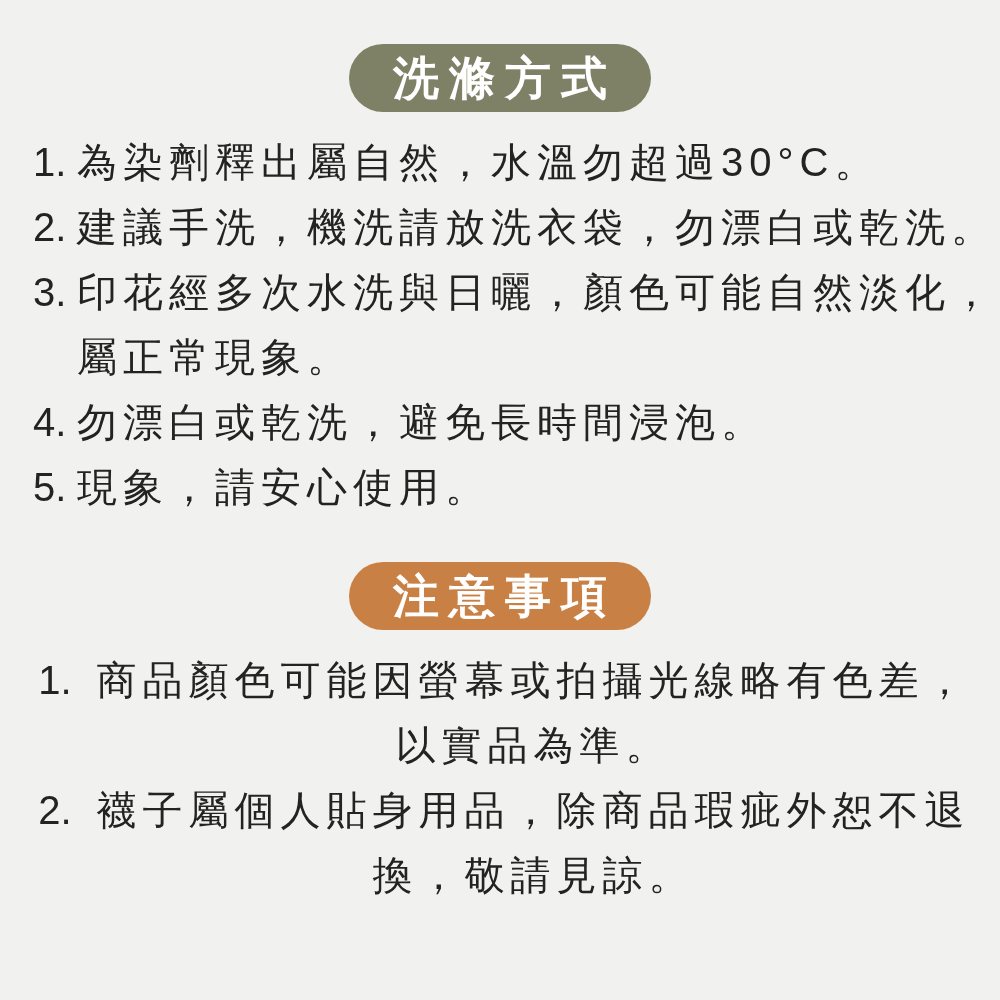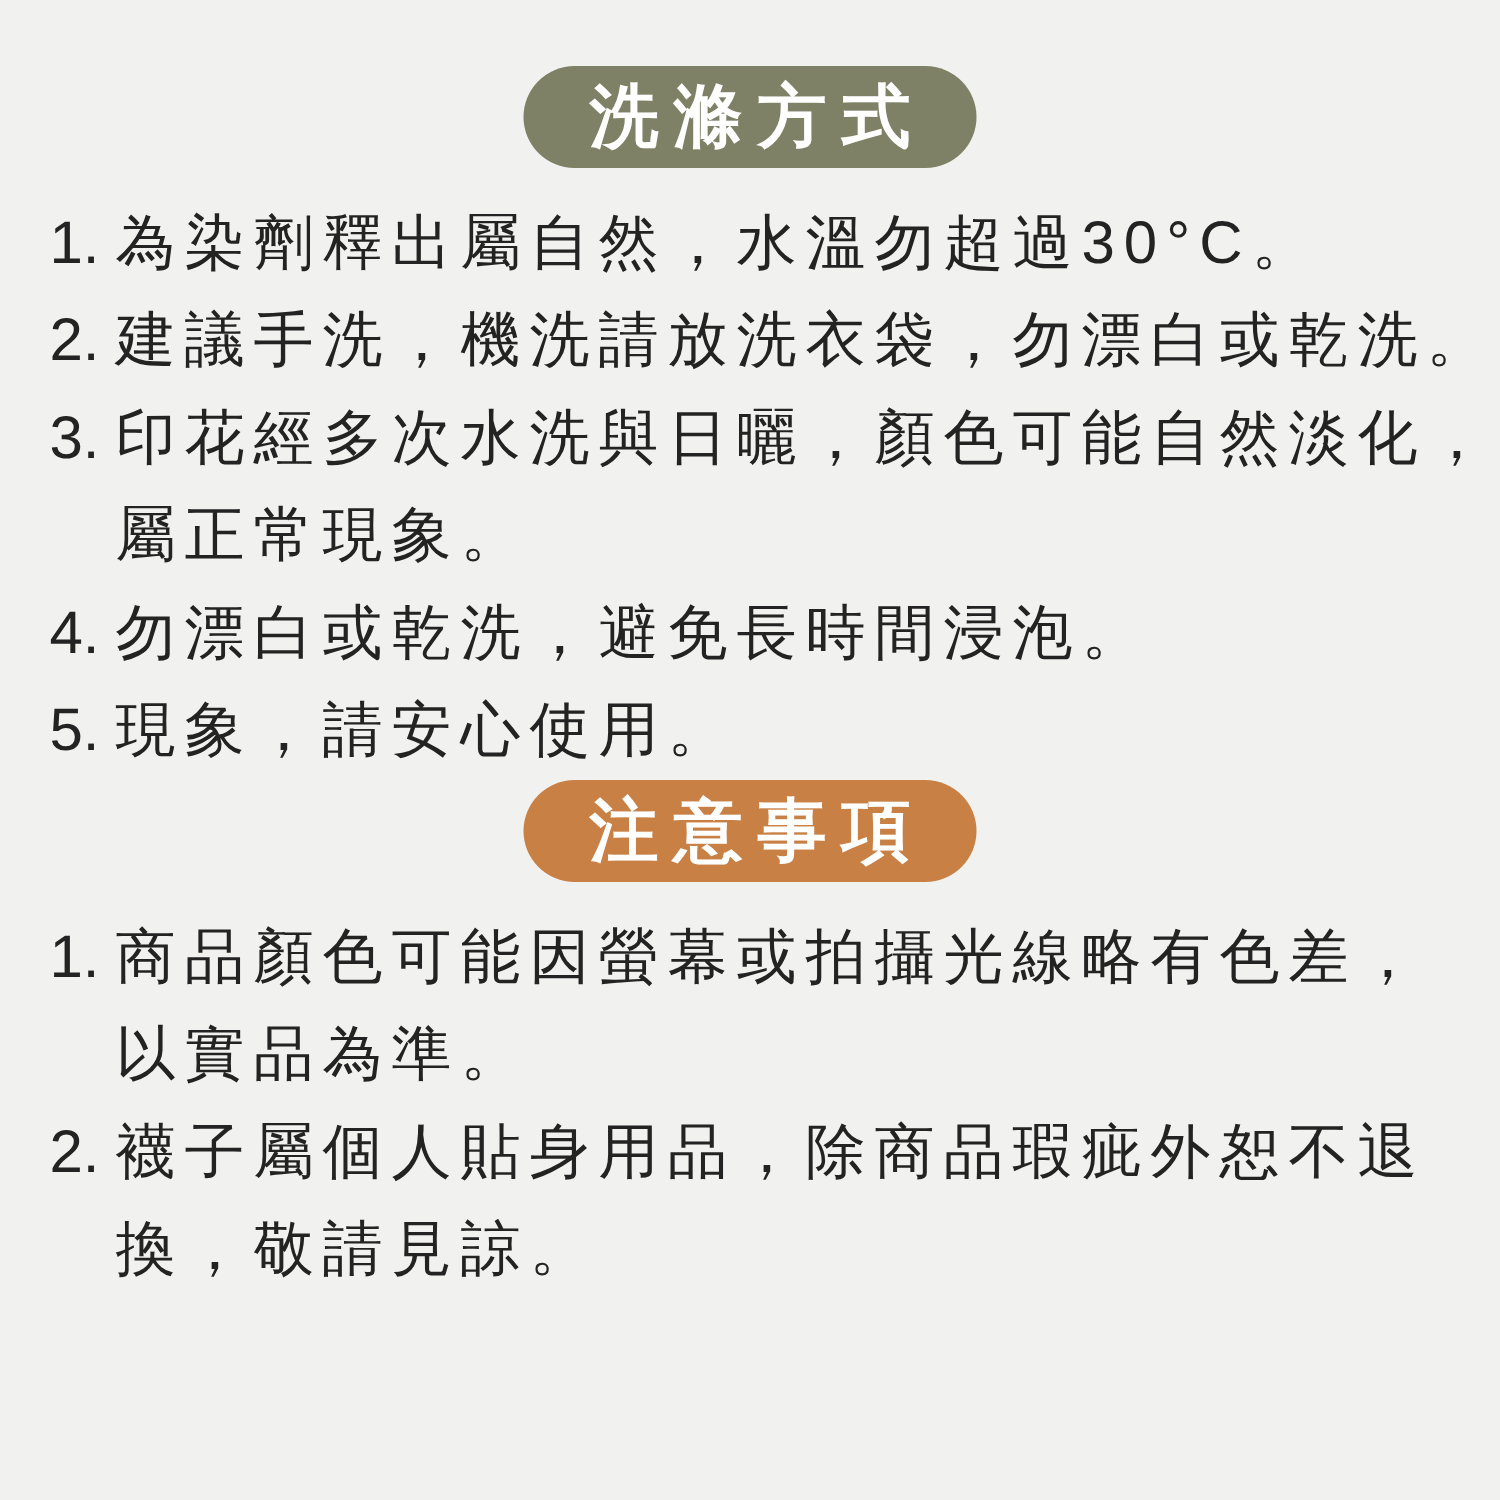--- a/index.html
+++ b/index.html
@@ -23,31 +23,32 @@
   .badge {
     display: flex;
     align-items: center;
     justify-content: center;
     width: fit-content;
     margin: 0 auto;
     height: 68px;
     padding: 0 34px;
     border-radius: 36px;
     background: #7e8166;
-    font-family: Liberation Serif, serif;
   }
   .badge .badge-label {
     font-size: 46px;
     font-weight: bold;
     color: #ffffff;
     letter-spacing: 10px;
     text-indent: 10px;
     line-height: 1;
   }
   .section-2 {
+    margin-top: 42px;
+    text-align: center;
   }
   .care-list {
     list-style: none;
     margin: 18px 0 0 0;
     padding: 0 10px 0 33px;
   }
   .care-item {
     display: flex;
     align-items: flex-start;
     font-size: 40px;

